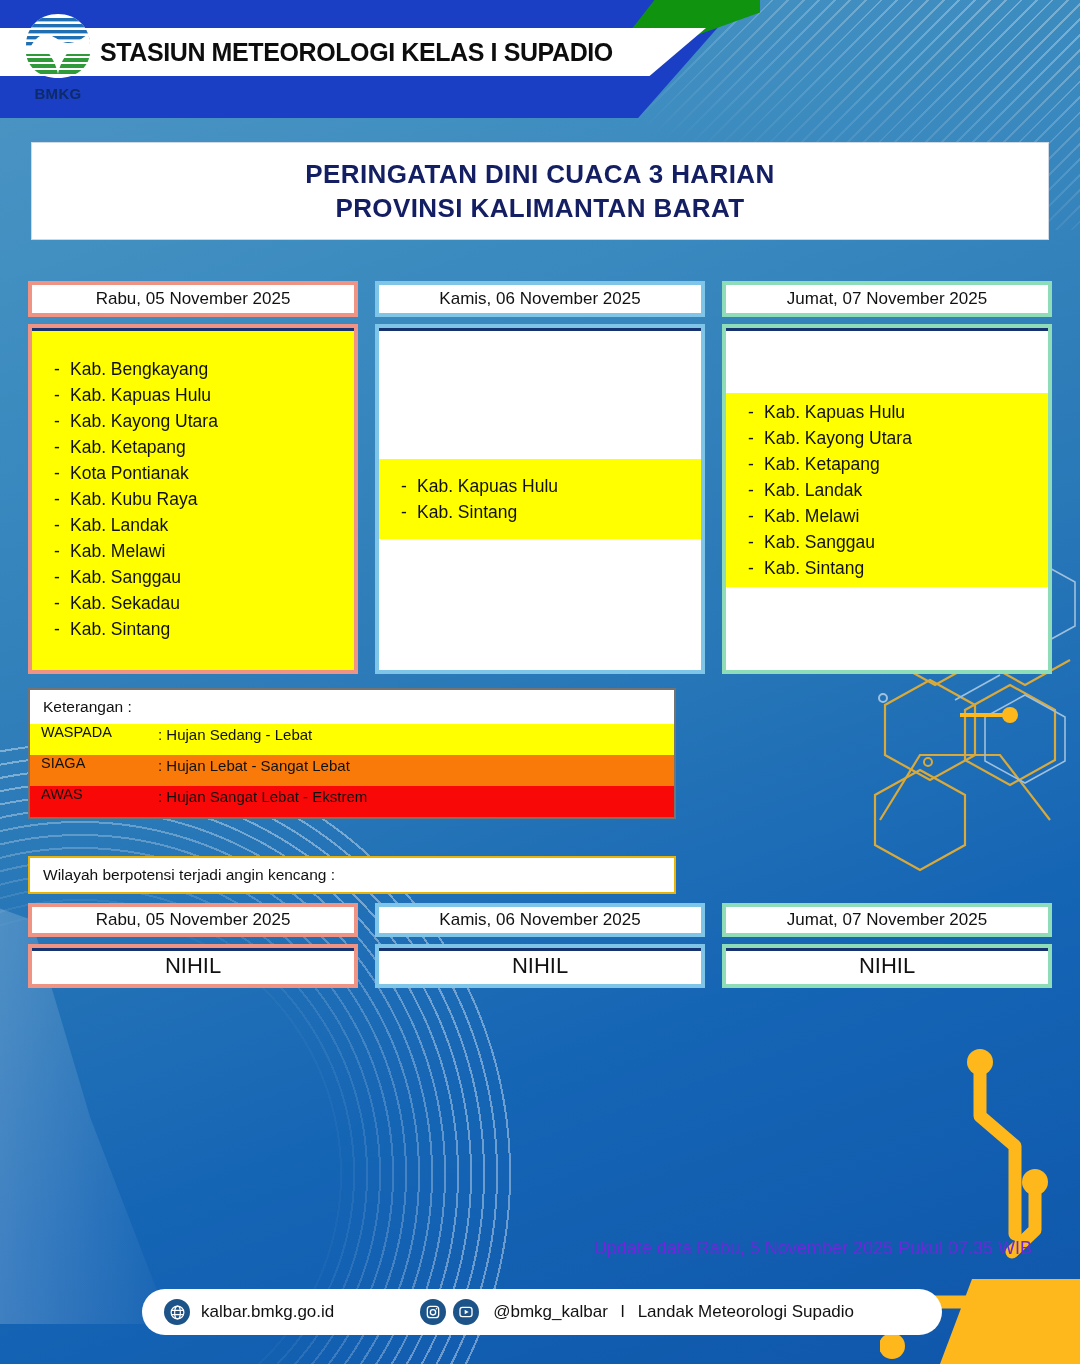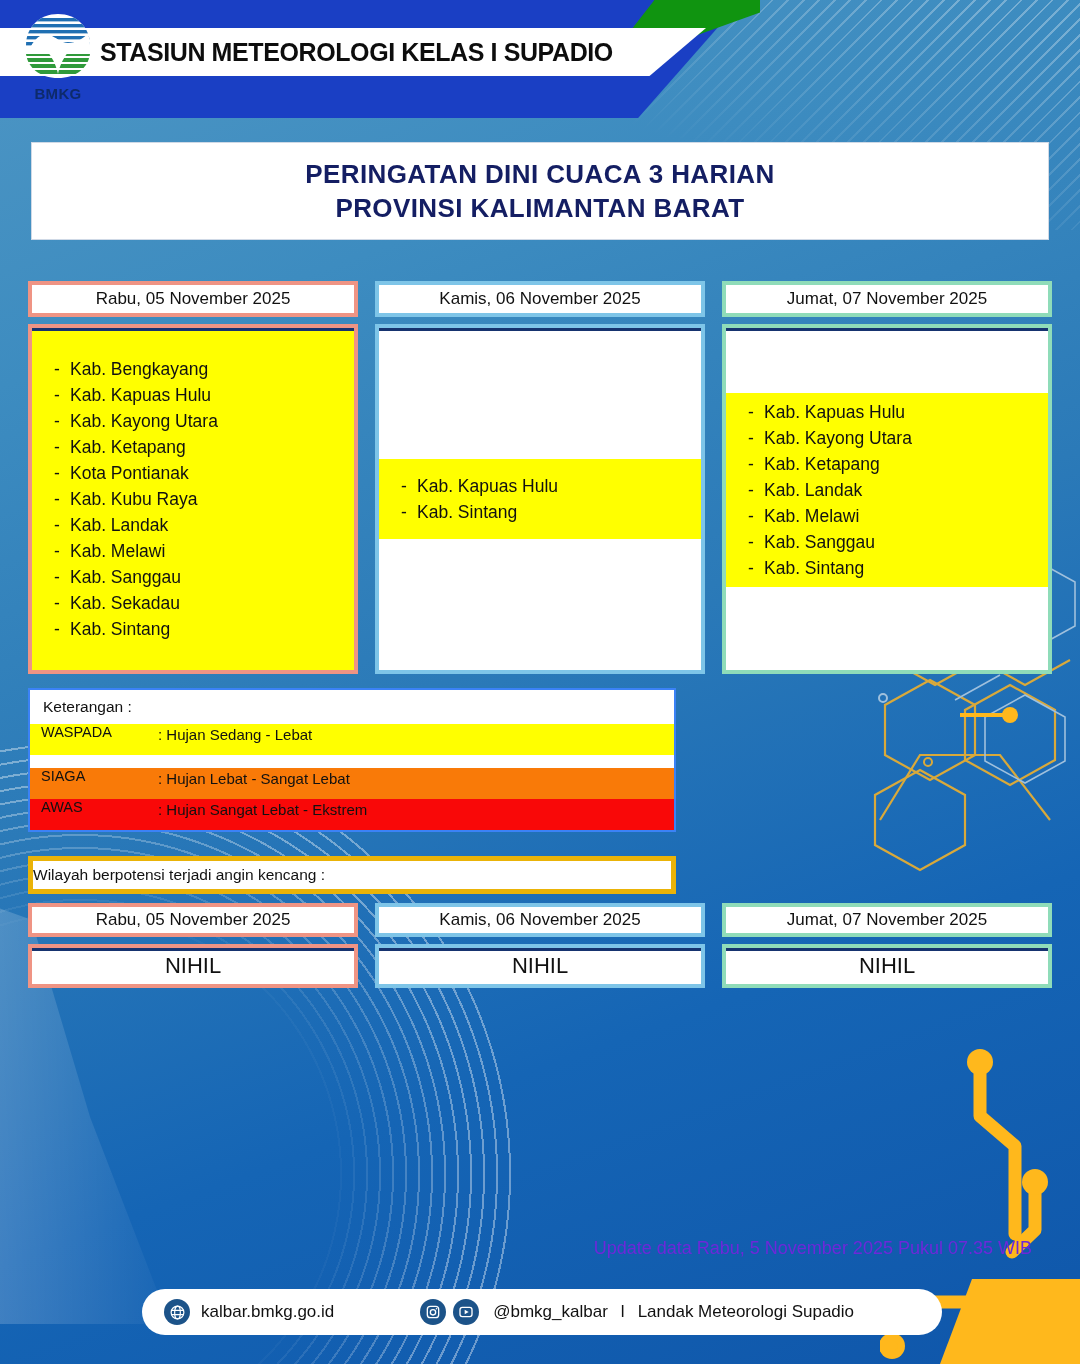--- a/index.html
+++ b/index.html
@@ -100,41 +100,41 @@
   .hl-block { background: #ffff00; padding: 6px 0; }
   .hl-block.full { height: 100%; display: flex; flex-direction: column; justify-content: center; }
   .reg-item {
     font-size: 17.5px; color: #111; padding: 2.5px 0 2.5px 22px; white-space: nowrap;
   }
   .reg-item .dash { display: inline-block; width: 16px; }
 
   
   .ket {
     position: absolute; top: 688px; left: 28px; width: 648px;
-    border: 2px solid #3b82f6; background: #ffffff;
+    border: 2px solid #737373; background: #ffffff;
   }
   .ket-head { height: 34px; display: flex; align-items: center; padding-left: 13px;
               font-size: 15.5px; color: #111; background: #ffffff; }
   .ket-row { height: 31px; display: flex; align-items: flex-start; position: relative; }
   .ket-row .k-label {
     width: 128px; font-size: 14.5px; color: #111; padding-left: 11px;
     display: flex; align-items: flex-end; padding-bottom: 3px;
   }
   .ket-row .k-desc {
     flex: 1; font-size: 15px; color: #111; display: flex; align-items: flex-start; padding-top: 2px;
   }
   .ket-row.waspada { background: #ffff00; }
-  .ket-row.siaga   { background: #f97a08; margin-top: 13px; }
+  .ket-row.siaga   { background: #f97a08; }
   .ket-row.awas    { background: #f90808; }
 
   
   .angin-head {
     position: absolute; top: 856px; left: 28px; width: 648px; height: 38px;
-    background: #ffffff; border: 5px solid #eab308;
-    display: flex; align-items: center; 
+    background: #ffffff; border: 2px solid #eab308;
+    display: flex; align-items: center; padding-left: 13px;
     font-size: 15.5px; color: #111;
   }
   .wind-cols { position: absolute; top: 903px; left: 28px; width: 1024px; display: flex; gap: 17px; }
   .wind-col { width: 330px; }
   .wind-date {
     height: 34px; background: #ffffff; display: flex; align-items: center; justify-content: center;
     font-size: 17px; color: #111; border: 4px solid #ef9484;
   }
   .wind-val {
     margin-top: 7px; height: 44px; background: #ffffff; border: 4px solid #ef9484;

